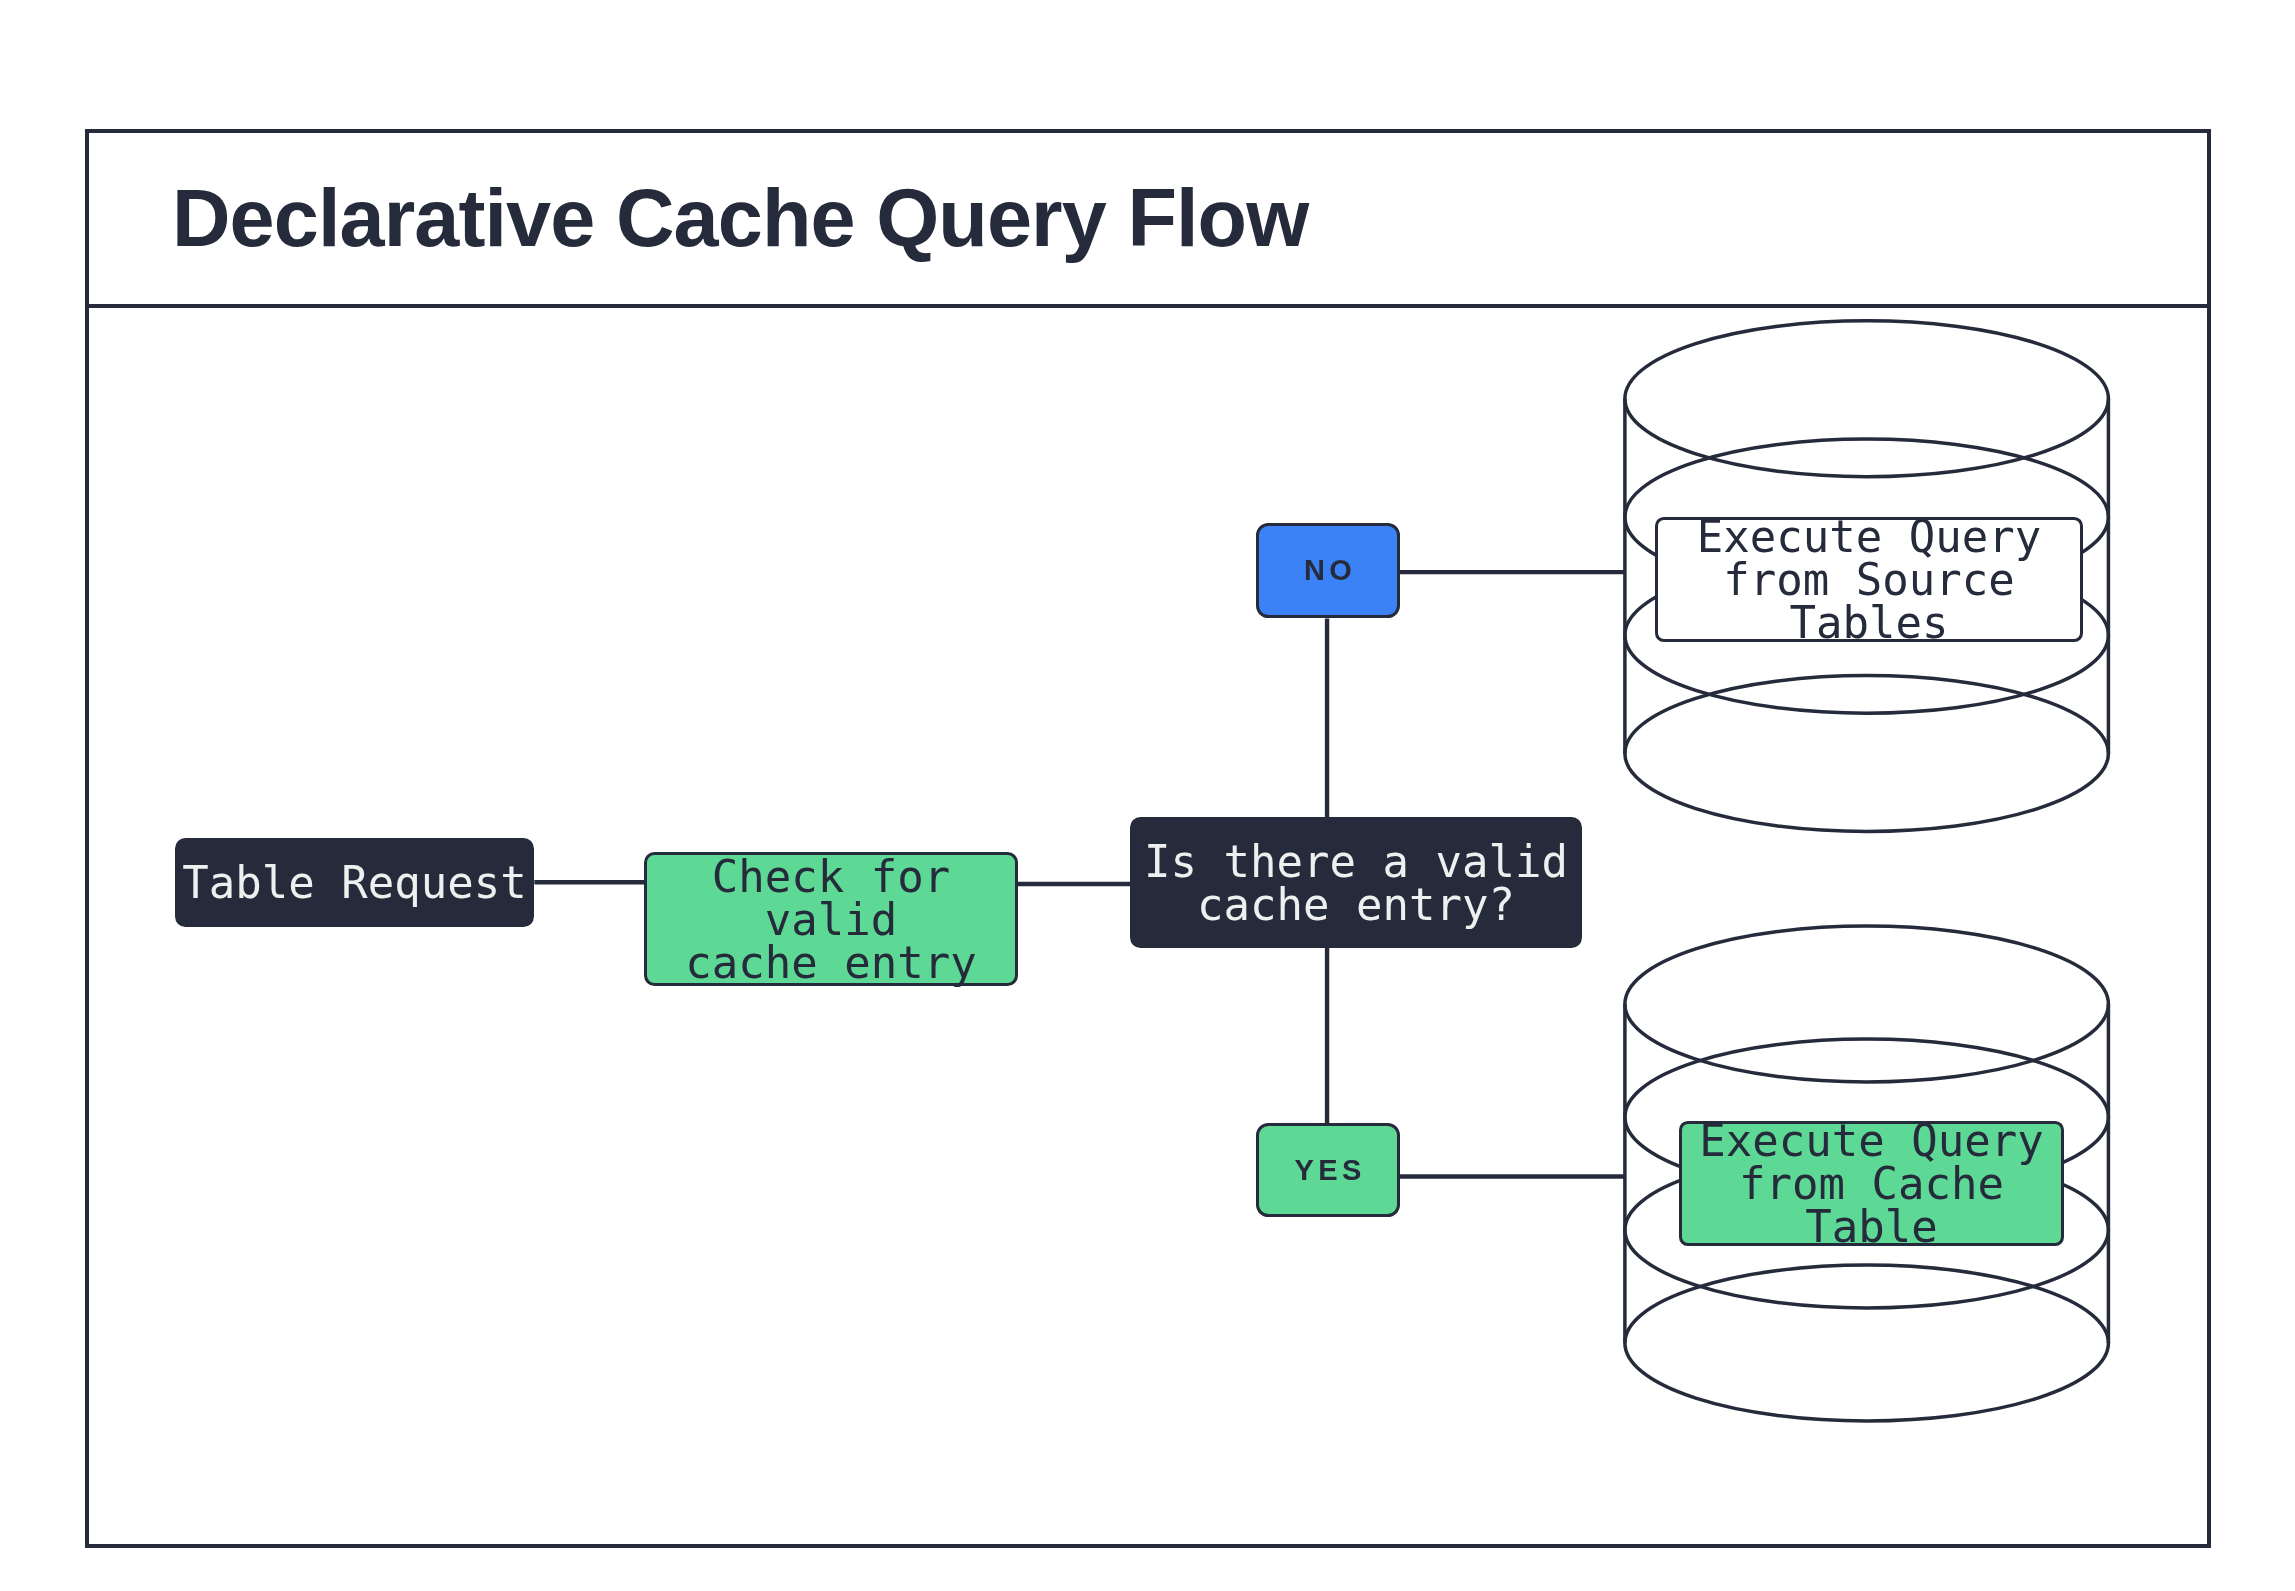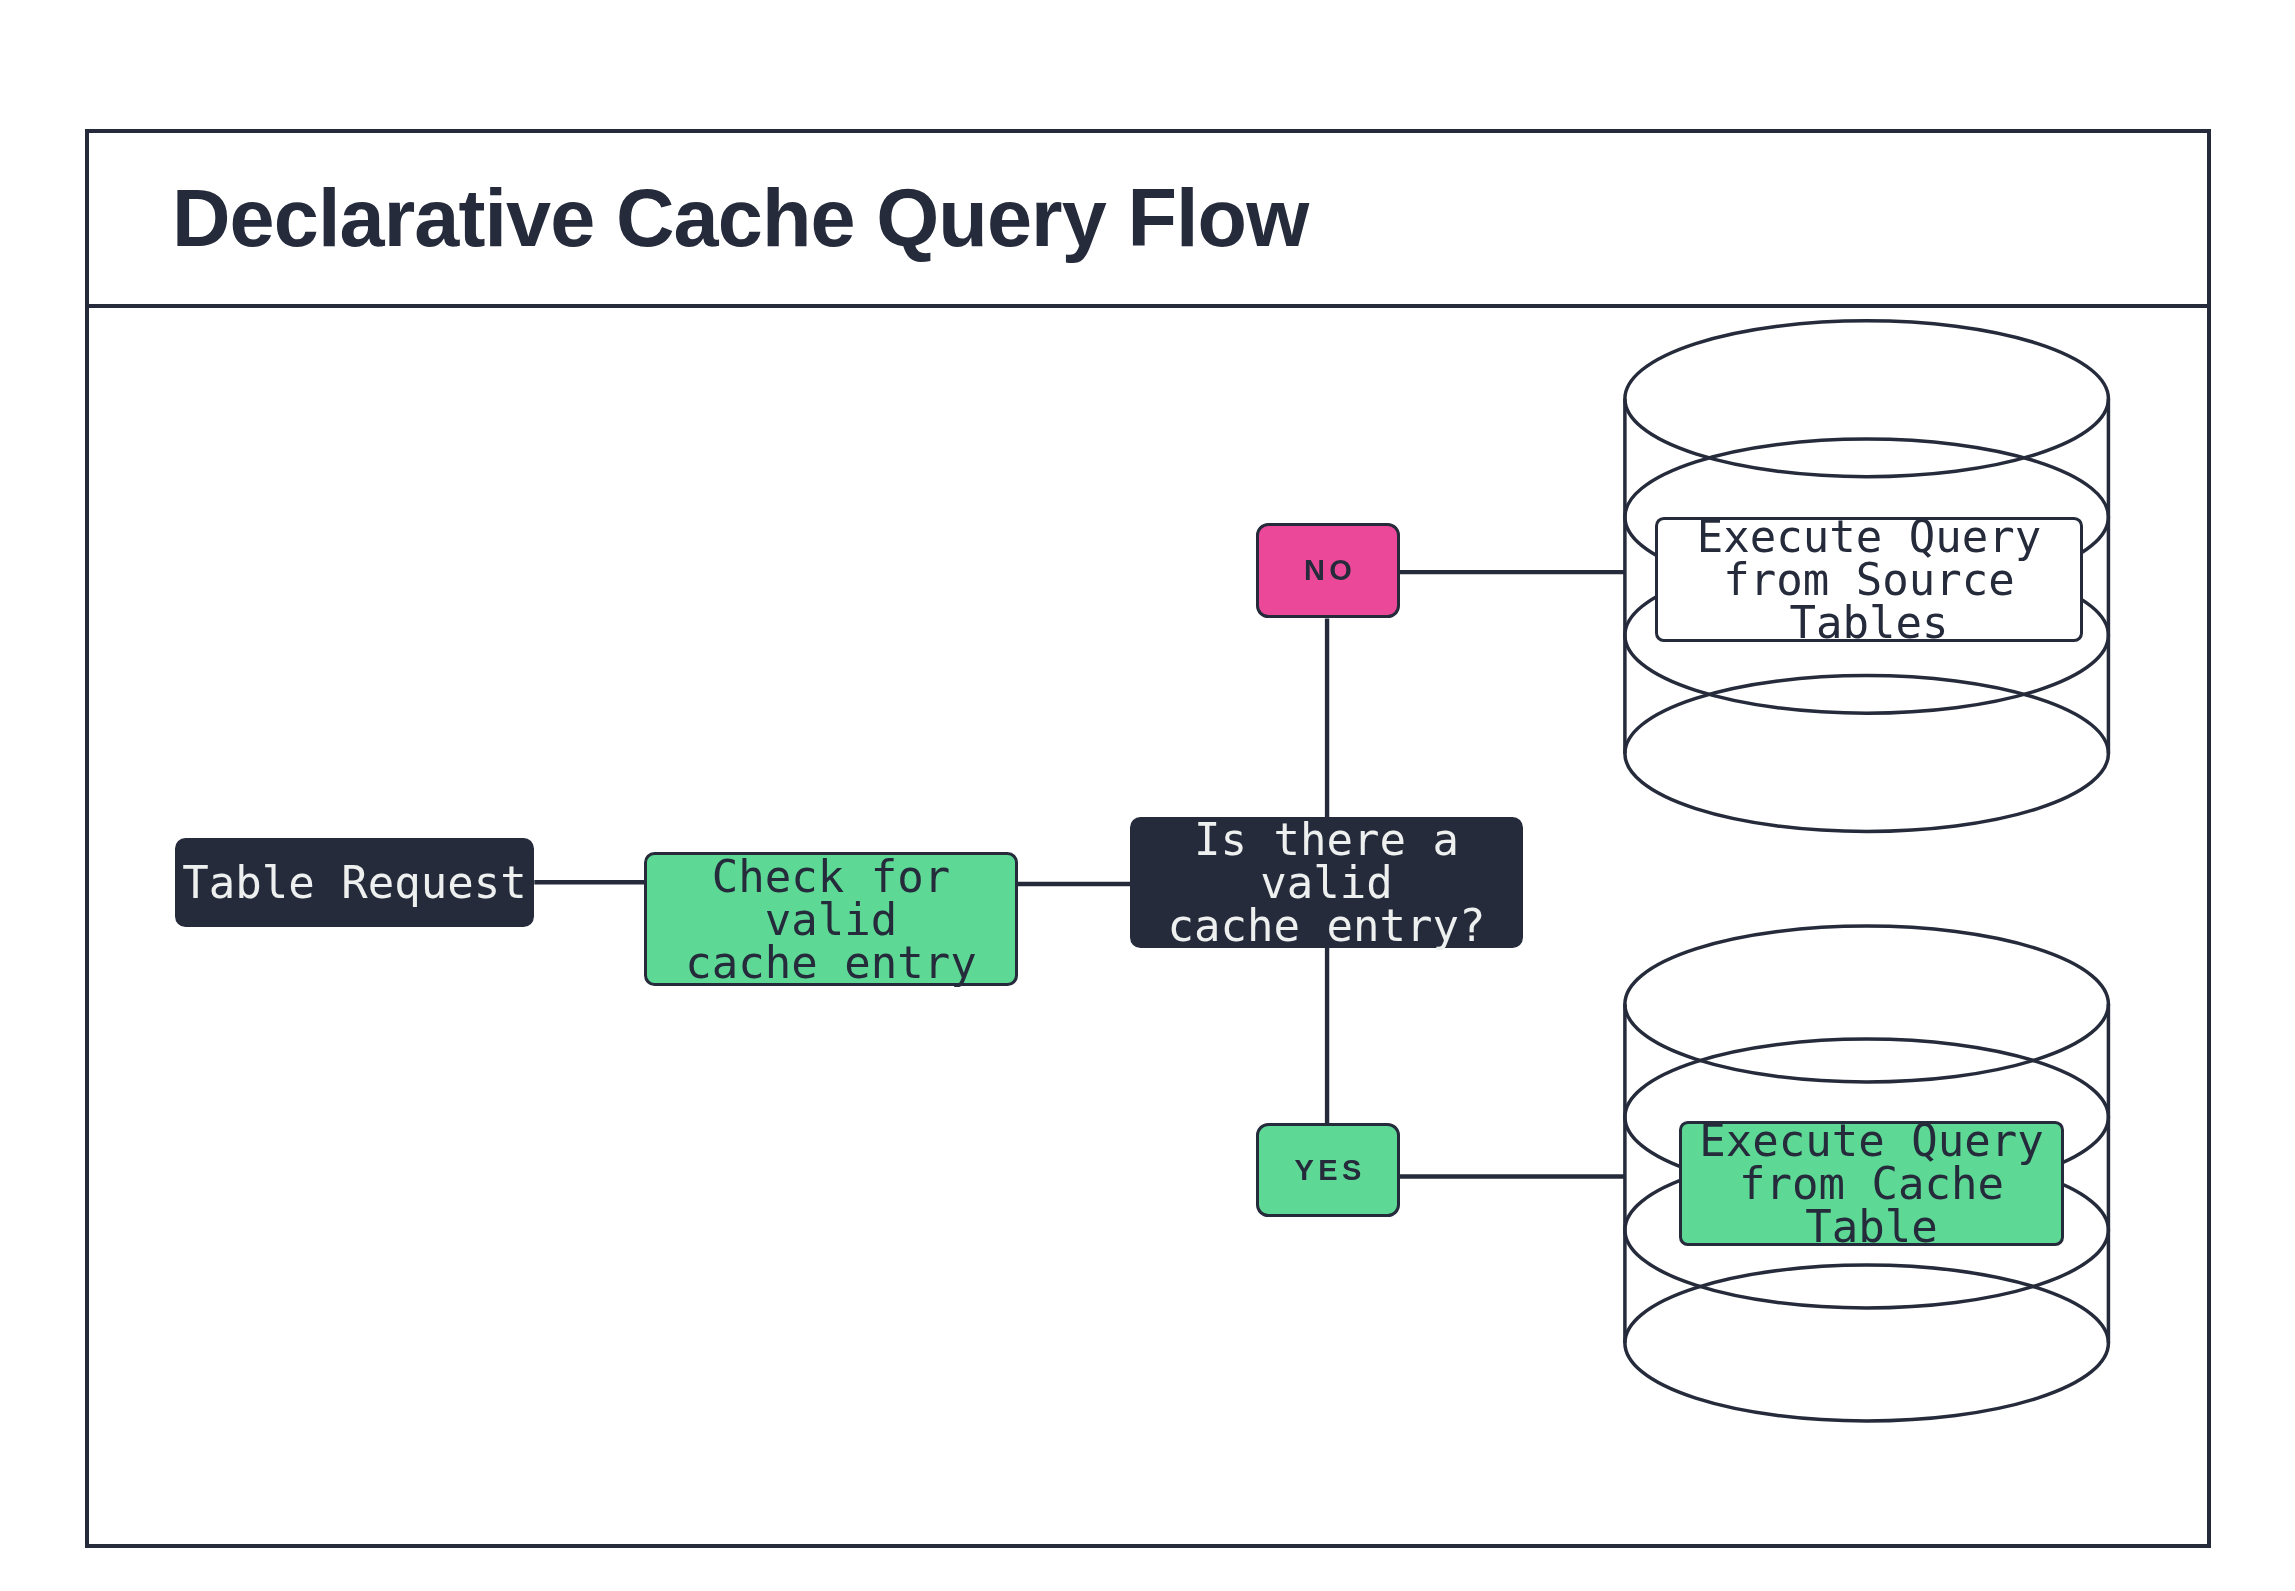--- a/index.html
+++ b/index.html
@@ -85,27 +85,27 @@
     justify-content: center;
     font-family: "Liberation Sans", sans-serif;
     font-weight: 700;
     font-size: 29px;
     letter-spacing: 4.4px;
     text-indent: 4.4px;
     color: #252b3b;
     border: 3.5px solid #252b3b;
     border-radius: 12.3px;
   }
-  .edge-label--no  { background: #ec4899; }
+  .edge-label--no  { background: #3b82f6; }
   .edge-label--yes { background: #5dd895; }
 
   
   .node-query    { left: 175px;  top: 838px;  width: 359px; height: 89px; }
   .node-check    { left: 644px;  top: 817px;  width: 374px; height: 134px; margin-top: 35px; }
-  .node-decision { left: 1130px; top: 817px;  width: 393px; height: 131px; }
+  .node-decision { left: 1130px; top: 817px;  width: 452px; height: 131px; }
   .label-no      { left: 1256px; top: 523px;  width: 144px; height: 95px; }
   .label-yes     { left: 1256px; top: 1123px; width: 144px; height: 94px; }
   .db-label-source { left: 1655px; top: 517px;  width: 428px; height: 125px; }
   .db-label-cache  { left: 1679px; top: 1121px; width: 385px; height: 125px; }
 </style>
 </head>
 <body>
 
 <div class="canvas">
 

